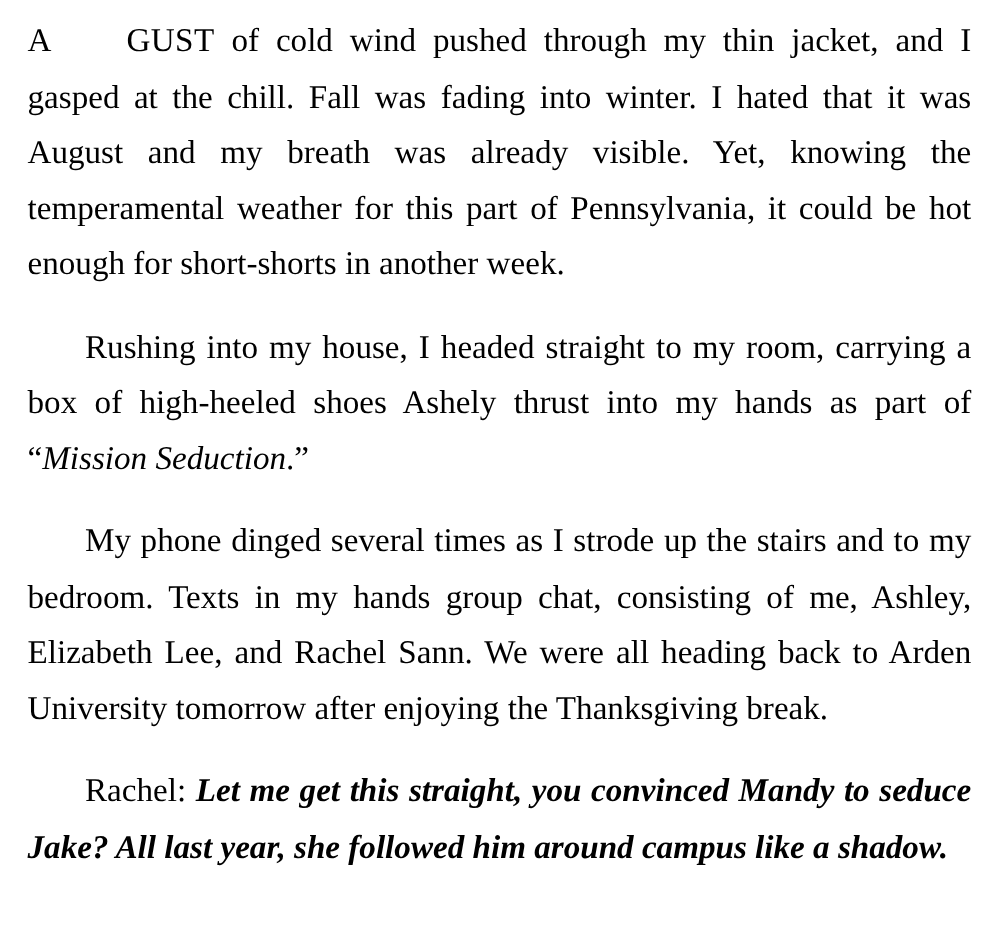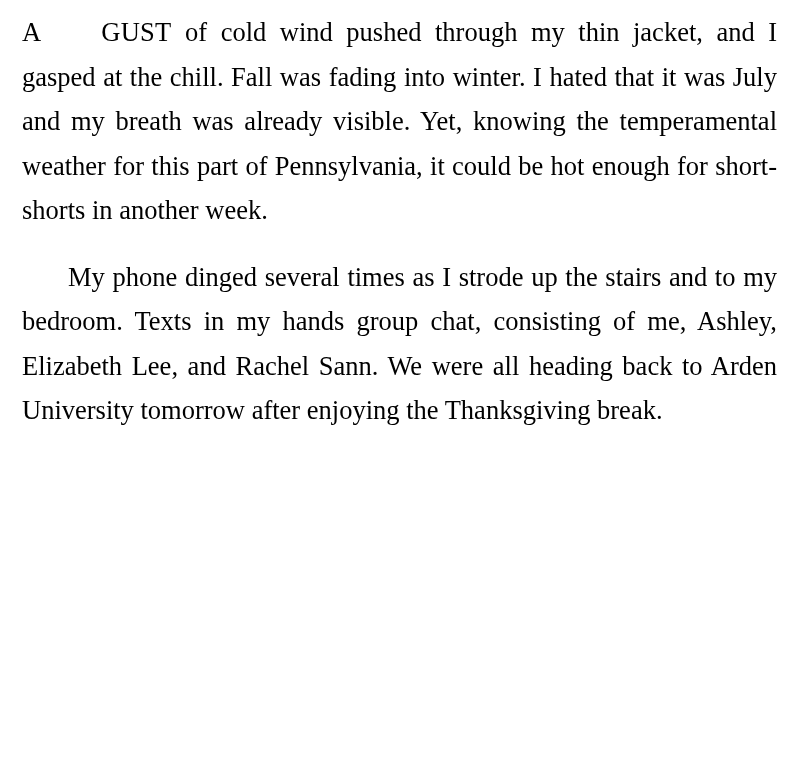--- a/index.html
+++ b/index.html
@@ -47,19 +47,21 @@
   .bolditalic {
     font-style: italic;
     font-weight: bold;
   }
 </style>
 </head>
 <body>
 
 <div id="page">
 
-  <p class="para"><span>A</span> <span class="smallcaps">GUST</span><span> of cold wind pushed through my thin jacket, and I gasped at the chill. Fall was fading into winter. I hated that it was July and my breath was already visible. Yet, knowing the temperamental weather for this part of Pennsylvania, it could be hot enough for short-shorts in another week.</span></p>
+  <p class="para"><span>A</span> <span class="smallcaps">GUST</span><span> of cold wind pushed through my thin jacket, and I gasped at the chill. Fall was fading into winter. I hated that it was August and my breath was already visible. Yet, knowing the temperamental weather for this part of Pennsylvania, it could be hot enough for short-shorts in another week.</span></p>
 
+  <p class="para indent"><span>Rushing into my house, I headed straight to my room, carrying a box of high-heeled shoes Ashely thrust into my hands as part of “</span><span class="ital">Mission Seduction</span><span>.”</span></p>
 
   <p class="para indent"><span>My phone dinged several times as I strode up the stairs and to my bedroom. Texts in my hands group chat, consisting of me, Ashley, Elizabeth Lee, and Rachel Sann. We were all heading back to Arden University tomorrow after enjoying the Thanksgiving break.</span></p>
 
+  <p class="para indent"><span>Rachel: </span><span class="bolditalic">Let me get this straight, you convinced Mandy to seduce Jake? All last year, she followed him around campus like a shadow.</span></p>
 
 </div>
 
 </body></html>

